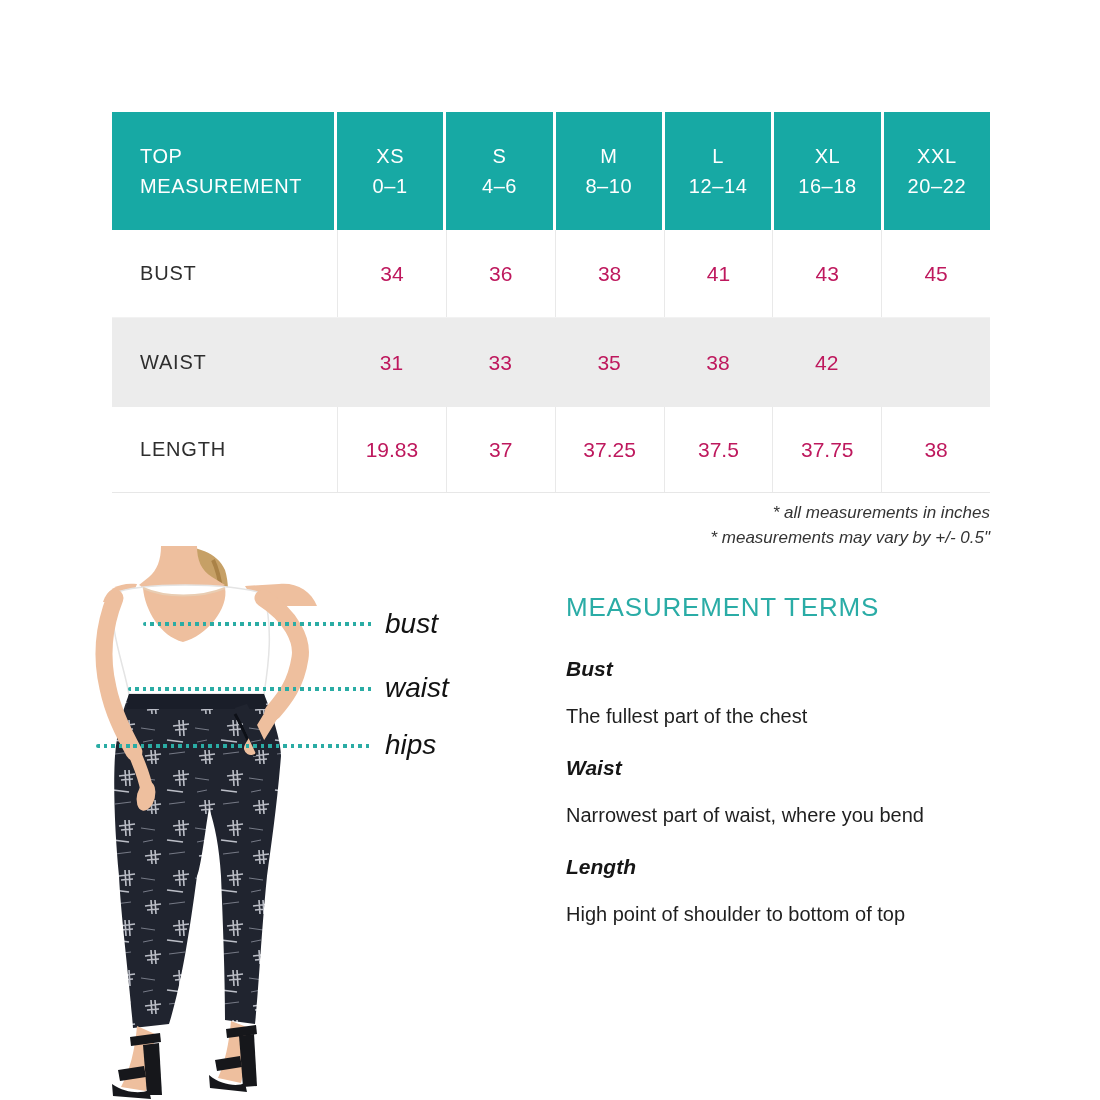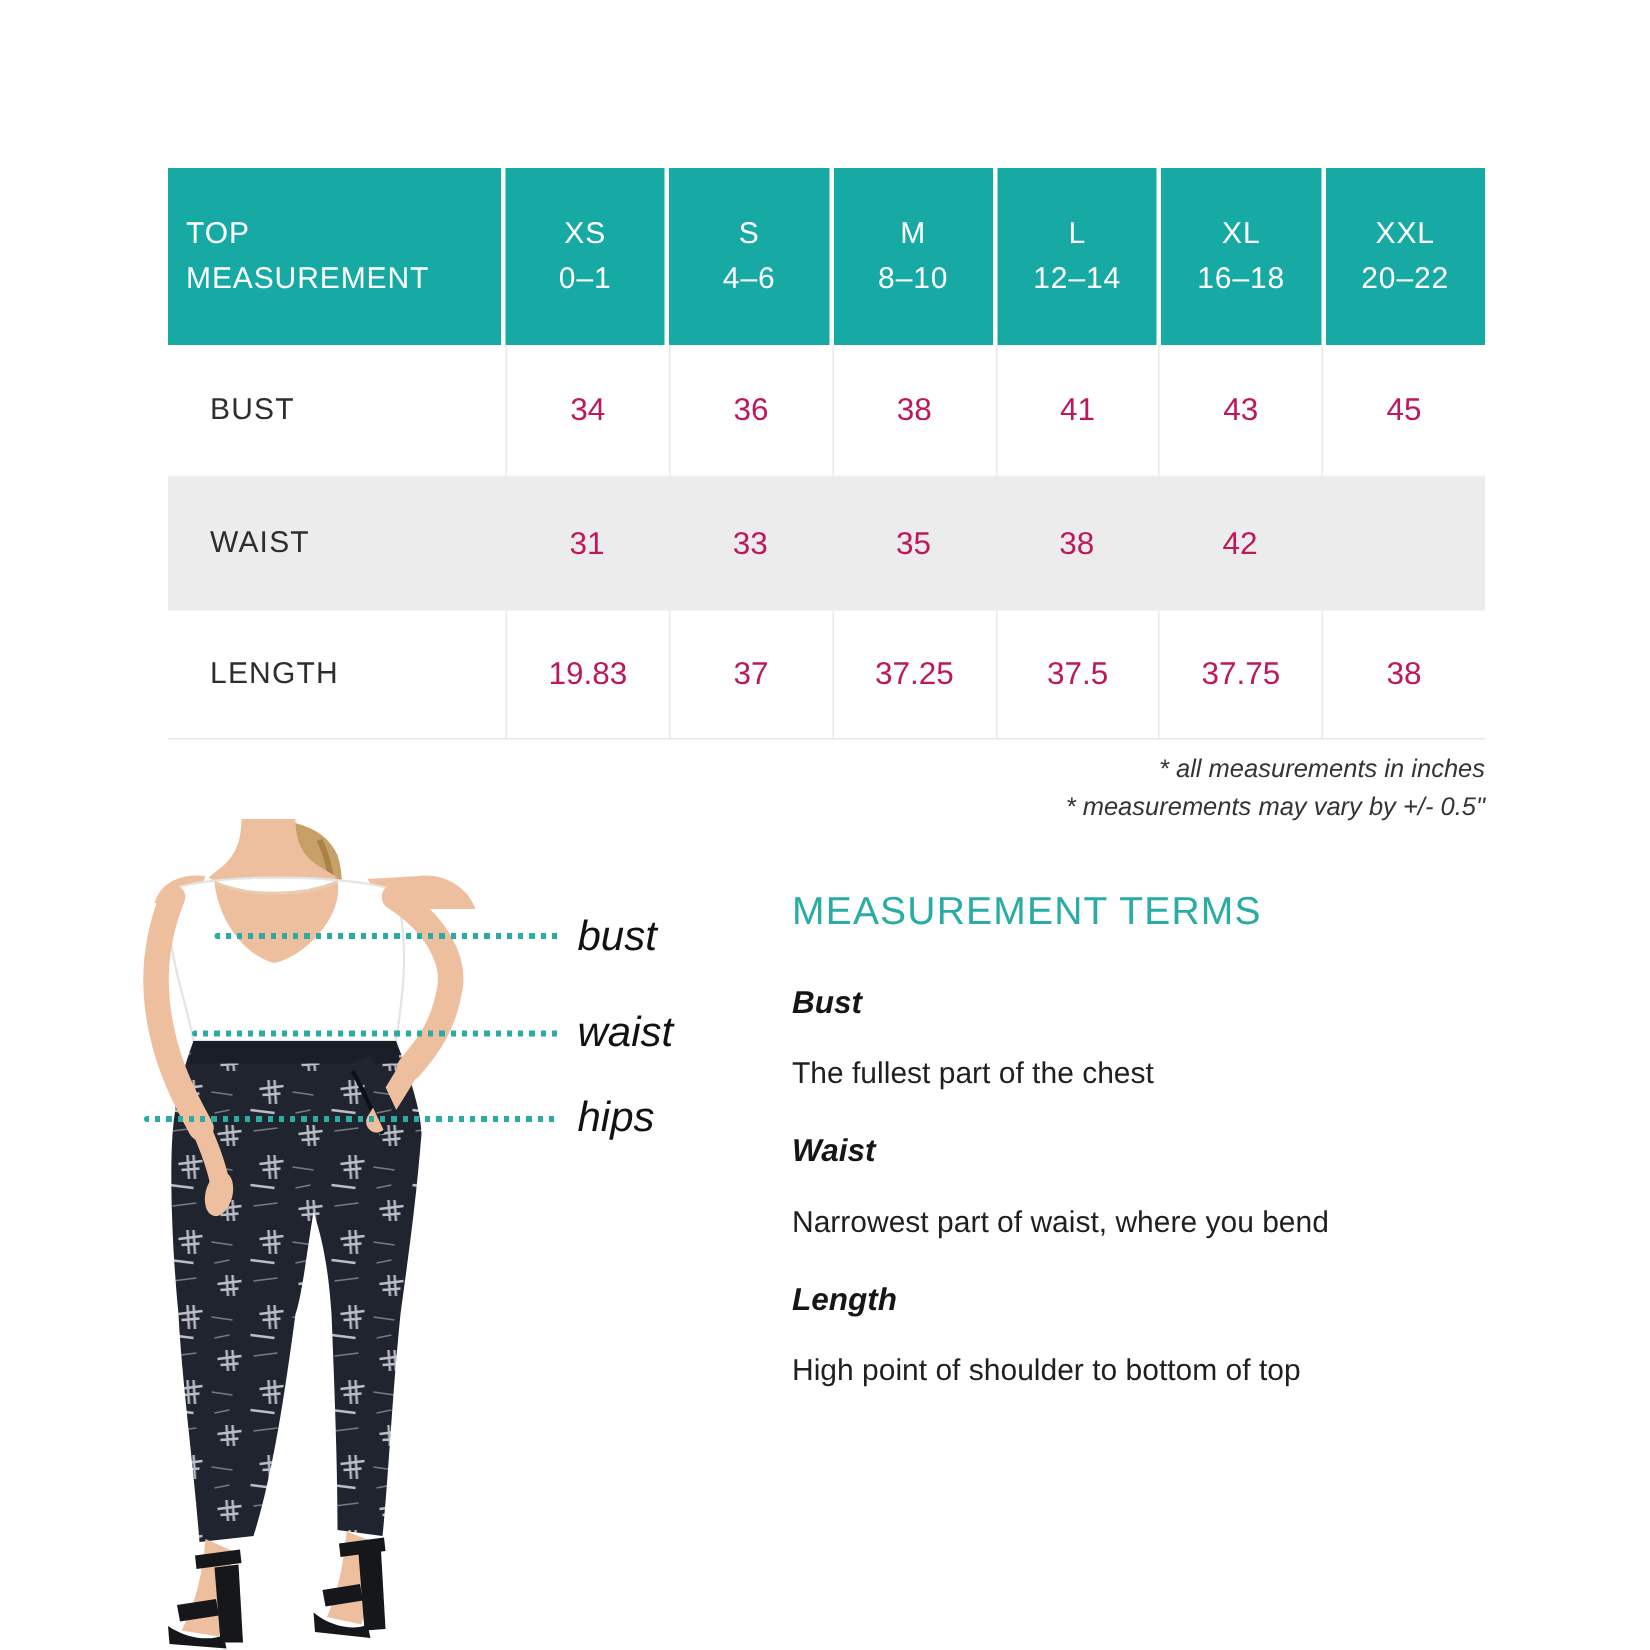--- a/index.html
+++ b/index.html
@@ -13,21 +13,21 @@
   .size-table { position:absolute; left:112px; top:112px; width:878px; }
   .thead {
     display:grid; grid-template-columns:222px repeat(6,1fr);
     column-gap:3px; background:#ffffff;
   }
   .th {
     background:#17a9a4; color:#ffffff; height:118px;
     display:flex; flex-direction:column; justify-content:center; align-items:center;
     font-size:20px; line-height:30px; letter-spacing:0.6px; font-weight:400;
   }
-  .th.corner { align-items:flex-start; padding-left:12px; }
+  .th.corner { align-items:flex-start; padding-left:28px; }
   .trow {
     display:grid; grid-template-columns:225px repeat(6,1fr); height:88px;
   }
   .trow.white .cell { border-left:1px solid #e9e9e9; }
   .trow.white { border-bottom:1px solid #f2f2f2; }
   .trow.alt { background:#ececec; height:89px; }
   .trow:last-child { height:86px; border-bottom:1px solid #e7e7e7; }
   .label-cell {
     display:flex; align-items:center; padding-left:28px;
     font-size:20px; letter-spacing:0.8px; color:#2e2e2e;
@@ -55,21 +55,21 @@
   .dot-hips  { left:96px;  top:744px; width:277px; }
   .dlabel {
     position:absolute; left:385px; font-style:italic; font-size:28px; color:#121212;
     font-family:"Liberation Sans", sans-serif;
   }
   .dlabel-bust  { top:608px; }
   .dlabel-waist { top:672px; }
   .dlabel-hips  { top:729px; }
 
   
-  .terms { position:absolute; left:528px; top:592px; width:470px; }
+  .terms { position:absolute; left:566px; top:592px; width:470px; }
   .terms-heading {
     color:#2aaca6; font-size:26px; letter-spacing:0.8px; font-weight:400;
     margin-bottom:34px;
   }
   .term-item { margin-bottom:26px; }
   .term-name { font-size:21px; font-weight:bold; font-style:italic; color:#161616; }
   .term-def  { font-size:20px; color:#1f1f1f; margin-top:22px; line-height:27px; }
 </style>
 </head>
 <body>

